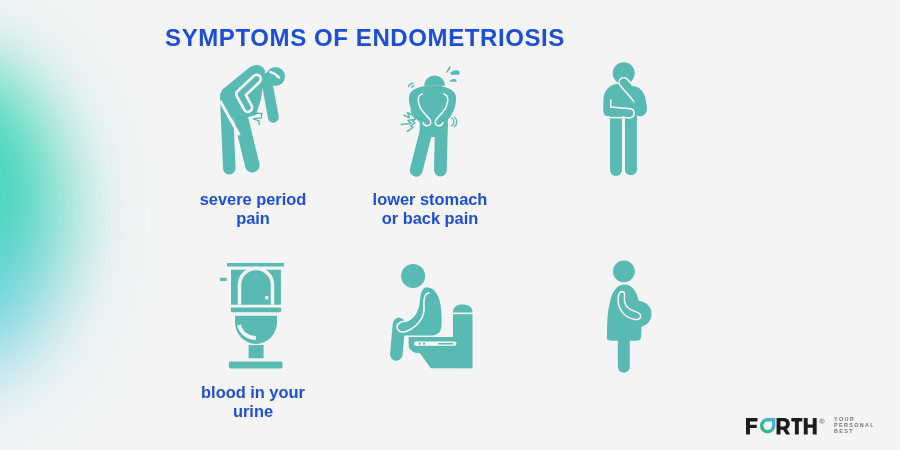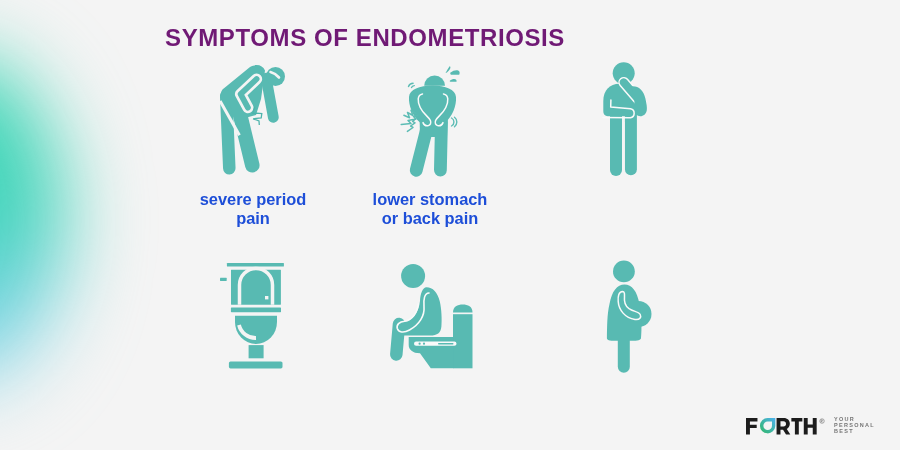--- a/index.html
+++ b/index.html
@@ -3,21 +3,21 @@
 <meta charset="utf-8">
 <style>
   html,body{margin:0;padding:0;}
   body{width:900px;height:450px;overflow:hidden;background:#f4f4f4;
        font-family:"Liberation Sans",sans-serif;}
   #page{position:relative;width:900px;height:450px;overflow:hidden;background:#f4f4f4;}
   .blob{position:absolute;left:-150px;top:55px;width:215px;height:330px;
         border-radius:50%;filter:blur(40px);
         background:linear-gradient(180deg,#45d8b8 0%,#3ed4b8 45%,#79d3e4 80%,#96dbe9 100%);}
   .title{position:absolute;left:0;top:24px;width:730px;text-align:center;
-         font-size:24px;font-weight:700;letter-spacing:0.6px;color:#701a75;}
+         font-size:24px;font-weight:700;letter-spacing:0.6px;color:#1d4ed8;}
   .art{position:absolute;left:0;top:0;width:900px;height:450px;}
   .label{position:absolute;text-align:center;font-size:16.4px;font-weight:700;
          color:#1d4ed8;line-height:18.6px;white-space:pre-line;}
   
   .logo{position:absolute;left:745.9px;top:417.5px;font-size:0;line-height:0;}
   .tag{position:absolute;left:834px;top:415.5px;font-size:5.5px;font-weight:700;
        letter-spacing:1.3px;line-height:6.1px;color:#757575;white-space:pre-line;}
 </style>
 </head>
 <body>
@@ -134,20 +134,22 @@
         <path d="M24.5 22.5 C32 22.5 37 29 39.5 42 C41.5 52 42 66 41 76 C41 78 38 78.8 31 78.8 L16 78.8 C9 78.8 6.8 78 6.9 76 C7.1 66 7 52 9.5 42 C12 29 17 22.5 24.5 22.5 Z"></path>
       </g>
       <path d="M22.5 29.5 C18.8 29.7 17.8 34 18.2 39.5 C18.8 48 25 56 35 57.5 C40 58.2 41.5 55 40.2 52.5 C39 50.2 35 49.5 31.5 48 C27 46 24.8 42.5 24.5 38.5 C24.2 34.5 25.5 29.5 22.5 29.5 Z" fill="none" stroke="#fafafa" stroke-width="1.5"></path>
     </g>
   </svg>
 
   <div class="label" style="left:153px;top:190px;width:200px">severe period
 pain</div>
   <div class="label" style="left:330px;top:190px;width:200px">lower stomach
 or back pain</div>
+  <div class="label" style="left:153px;top:383px;width:200px">blood in your
+urine</div>
 
   <div class="logo">
     <svg width="82" height="18" viewBox="0 0 82 18">
       <defs>
         <linearGradient id="og" x1="0.08" y1="0.92" x2="0.95" y2="0.08">
           <stop offset="0%" stop-color="#33b772"></stop>
           <stop offset="45%" stop-color="#3eb5a2"></stop>
           <stop offset="100%" stop-color="#4bb2e8"></stop>
         </linearGradient>
       </defs>

